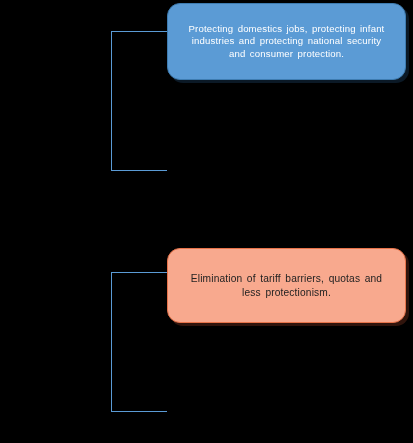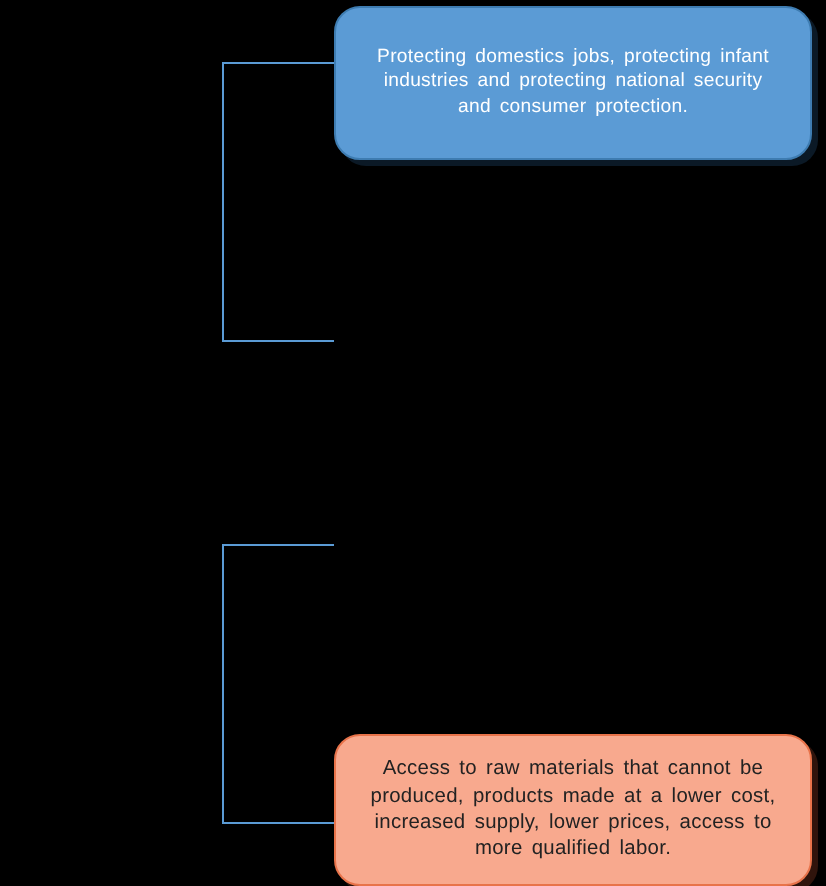--- a/index.html
+++ b/index.html
@@ -75,18 +75,18 @@
 
   <div class="node node-blue" style="left:167px; top:3px; width:239px; height:77px;">
     <span class="node-text">Protecting  domestics  jobs,  protecting  infant  industries  and protecting  national  security  and  consumer  protection.</span>
   </div>
 
 
   <div class="bracket" style="left:111px; top:272px; width:56px; height:140px;"></div>
   <div class="bracket-stem" style="left:111px; top:272px; width:56px;"></div>
   <div class="bracket-stem" style="left:111px; top:411px; width:56px;"></div>
 
+  <div class="node node-orange" style="left:167px; top:248px; width:239px; height:75px;">
+    <span class="node-text">Elimination  of tariff  barriers,  quotas  and less  protectionism.</span>
+  </div>
 
-  <div class="node node-orange" style="left:167px; top:367px; width:239px; height:76px;">
-    <span class="node-text">Access  to raw materials  that  cannot  be  produced,   products  made  at a lower  cost,  increased  supply,  lower  prices,  access to more  qualified  labor.</span>
-  </div>
 
 </div>
 
 </body></html>

